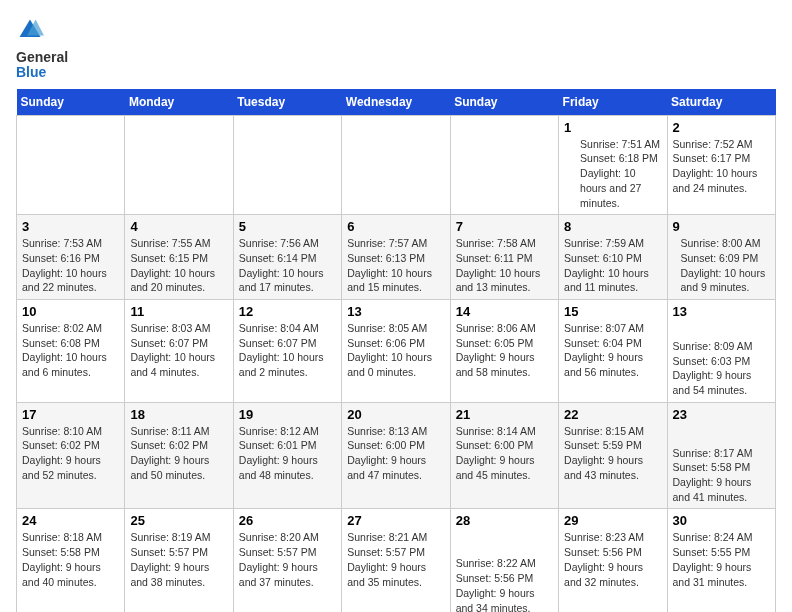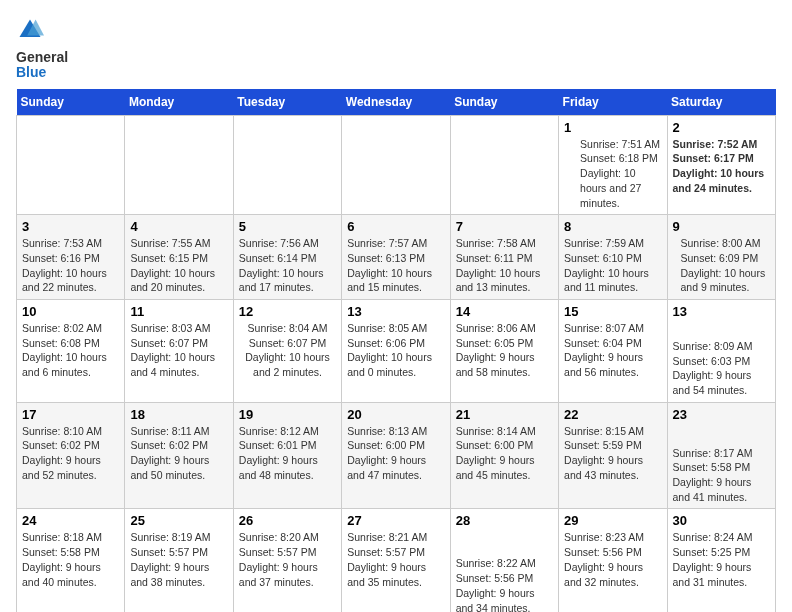--- a/index.html
+++ b/index.html
@@ -132,21 +132,21 @@
         <td class="empty-cell"></td>
         <td class="empty-cell"></td>
         <td>
           <div class="day-number">1</div>
           <div class="day-info" style="white-space: pre-line; margin-left: 16px;">Sunrise: 7:51 AM
 Sunset: 6:18 PM
 Daylight: 10 hours and 27 minutes.</div>
         </td>
         <td>
           <div class="day-number">2</div>
-          <div class="day-info" style="white-space: pre-line; font-weight: bold;">Sunrise: 7:52 AM
+          <div class="day-info" style="white-space: pre-line;">Sunrise: 7:52 AM
 Sunset: 6:17 PM
 Daylight: 10 hours and 24 minutes.</div>
         </td>
       </tr>
       <tr>
         <td>
           <div class="day-number">3</div>
           <div class="day-info" style="white-space: pre-line;">Sunrise: 7:53 AM
 Sunset: 6:16 PM
 Daylight: 10 hours and 22 minutes.</div>
@@ -196,21 +196,21 @@
 Daylight: 10 hours and 6 minutes.</div>
         </td>
         <td>
           <div class="day-number">11</div>
           <div class="day-info" style="white-space: pre-line;">Sunrise: 8:03 AM
 Sunset: 6:07 PM
 Daylight: 10 hours and 4 minutes.</div>
         </td>
         <td>
           <div class="day-number">12</div>
-          <div class="day-info" style="white-space: pre-line; text-align: center;">Sunrise: 8:04 AM
+          <div class="day-info" style="white-space: pre-line;">Sunrise: 8:04 AM
 Sunset: 6:07 PM
 Daylight: 10 hours and 2 minutes.</div>
         </td>
         <td>
           <div class="day-number">13</div>
           <div class="day-info" style="white-space: pre-line;">Sunrise: 8:05 AM
 Sunset: 6:06 PM
 Daylight: 10 hours and 0 minutes.</div>
         </td>
         <td>
@@ -309,18 +309,18 @@
         </td>
         <td>
           <div class="day-number">29</div>
           <div class="day-info" style="white-space: pre-line;">Sunrise: 8:23 AM
 Sunset: 5:56 PM
 Daylight: 9 hours and 32 minutes.</div>
         </td>
         <td>
           <div class="day-number">30</div>
           <div class="day-info" style="white-space: pre-line;">Sunrise: 8:24 AM
-Sunset: 5:25 PM
+Sunset: 5:55 PM
 Daylight: 9 hours and 31 minutes.</div>
         </td>
       </tr>
     </tbody>
 </table>
 
 </body></html>

